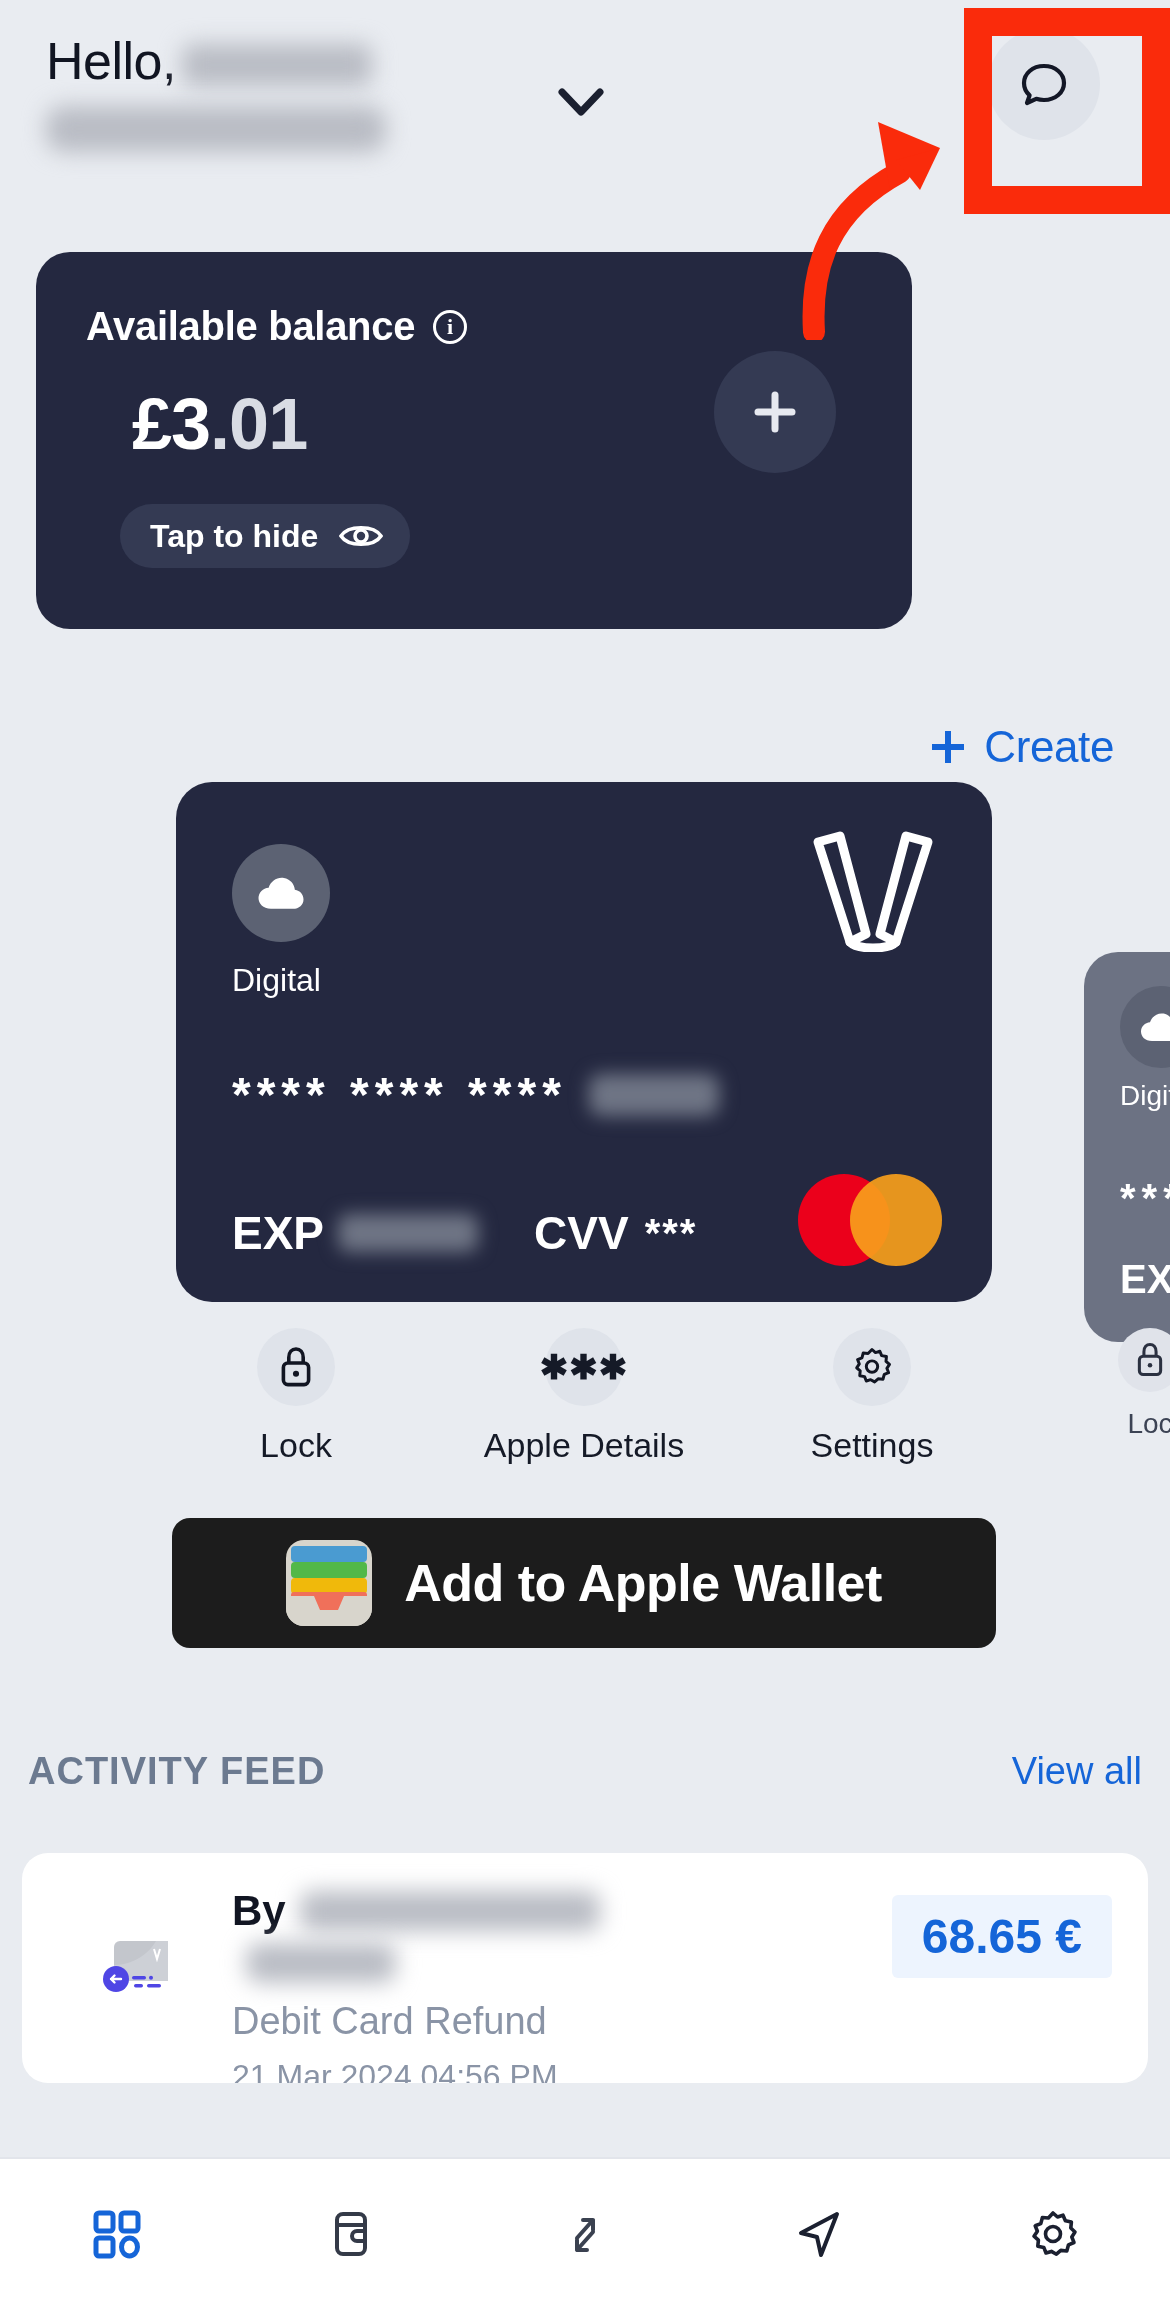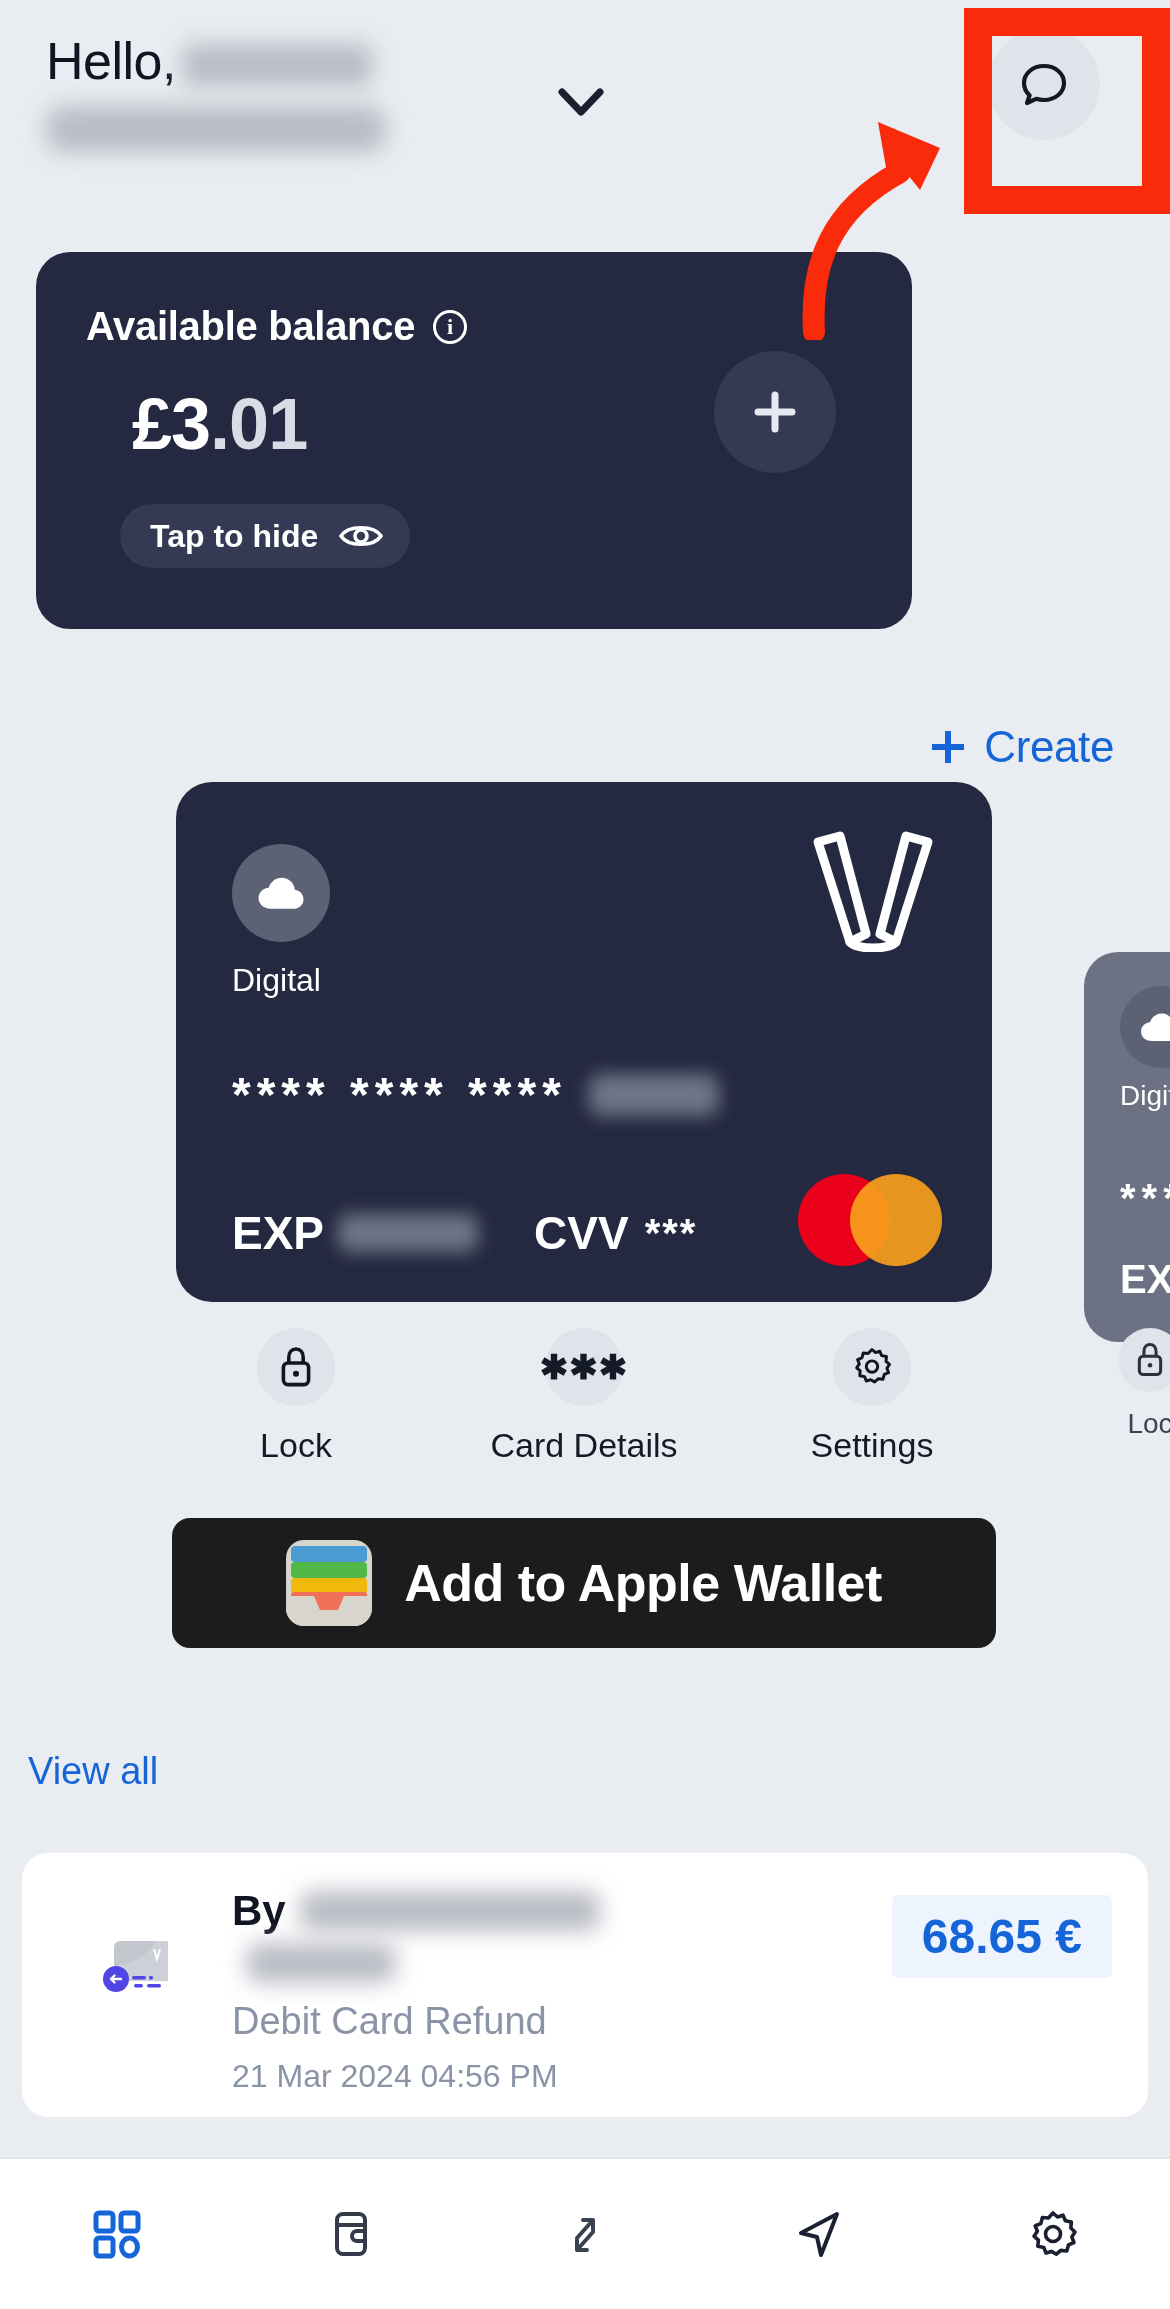--- a/index.html
+++ b/index.html
@@ -223,21 +223,21 @@
   .feed-title {
     font-size: 38px; font-weight: 700; color: #6C7A90;
     letter-spacing: 1px;
   }
   .feed-viewall {
     font-size: 38px; font-weight: 400; color: #1565D8; cursor: pointer;
   }
 
   .feed-card {
     position: absolute; left: 22px; top: 1853px;
-    width: 1126px; height: 264px;
+    width: 1126px; height: 230px;
     background: #FFFFFF; border-radius: 26px;
     overflow: hidden;
   }
   .tx-icon {
     position: absolute; left: 78px; top: 82px;
     width: 76px; height: 62px;
   }
   .tx-body { position: absolute; left: 210px; top: 30px; width: 620px; }
   .tx-title {
     font-size: 42px; font-weight: 700; color: #111522;
@@ -414,21 +414,21 @@
           <circle cx="22" cy="32" r="3.4" fill="#111522"></circle>
         </svg>
       </div>
       <span class="action-label">Lock</span>
     </div>
 
     <div class="action-item">
       <div class="action-icon-circle">
         <span class="dots-glyph">✱✱✱</span>
       </div>
-      <span class="action-label">Card Details</span>
+      <span class="action-label">Apple Details</span>
     </div>
 
     <div class="action-item">
       <div class="action-icon-circle">
         <svg viewBox="0 0 48 48" width="42" height="42">
           <path d="M24 4 L28 7.5 L33 6 L35 11 L40.5 12 L40 17.5 L44 21 L41 25.5 L43 30.5 L38 32.5
                    L36.5 38 L31 37.5 L27 41 L22.5 38.5 L17.5 40 L15.5 35 L10 34 L10.5 28.5
                    L6.5 25 L9.5 20.5 L7.5 15.5 L12.5 13.5 L14 8 L19.5 8.5 Z" fill="none" stroke="#111522" stroke-width="3.4" stroke-linejoin="round"></path>
           <circle cx="24" cy="23.5" r="6.5" fill="none" stroke="#111522" stroke-width="3.4"></circle>
         </svg>
@@ -444,20 +444,21 @@
       <div class="wallet-stripe" style="top:38px;background:#F0B90B;"></div>
       <div class="wallet-stripe" style="top:52px;height:20px;background:#F0705A;border-radius:3px;"></div>
       <svg viewBox="0 0 86 86" width="86" height="86" style="position:absolute;left:0;top:0;">
         <path d="M0 56 L28 56 L34 70 L52 70 L58 56 L86 56 L86 86 L0 86 Z" fill="#D8D5CC"></path>
       </svg>
     </div>
     <span class="apple-wallet-label">Add to Apple Wallet</span>
   </div>
 
   <div class="feed-header">
+    <span class="feed-title">ACTIVITY FEED</span>
     <span class="feed-viewall">View all</span>
   </div>
 
   <div class="feed-card">
     <div style="position:absolute;inset:0;">
       <svg class="tx-icon" viewBox="0 0 76 62">
         <rect x="14" y="6" width="54" height="40" rx="6" fill="#C3C6CC"></rect>
         <path d="M14 30 C32 30 48 20 56 6 L68 6 L68 46 L14 46 Z" fill="#CDD0D6"></path>
         <path d="M54 14 L57 24 L60 14" fill="none" stroke="#FFFFFF" stroke-width="2"></path>
         <circle cx="16" cy="44" r="13" fill="#4F46E5"></circle>

